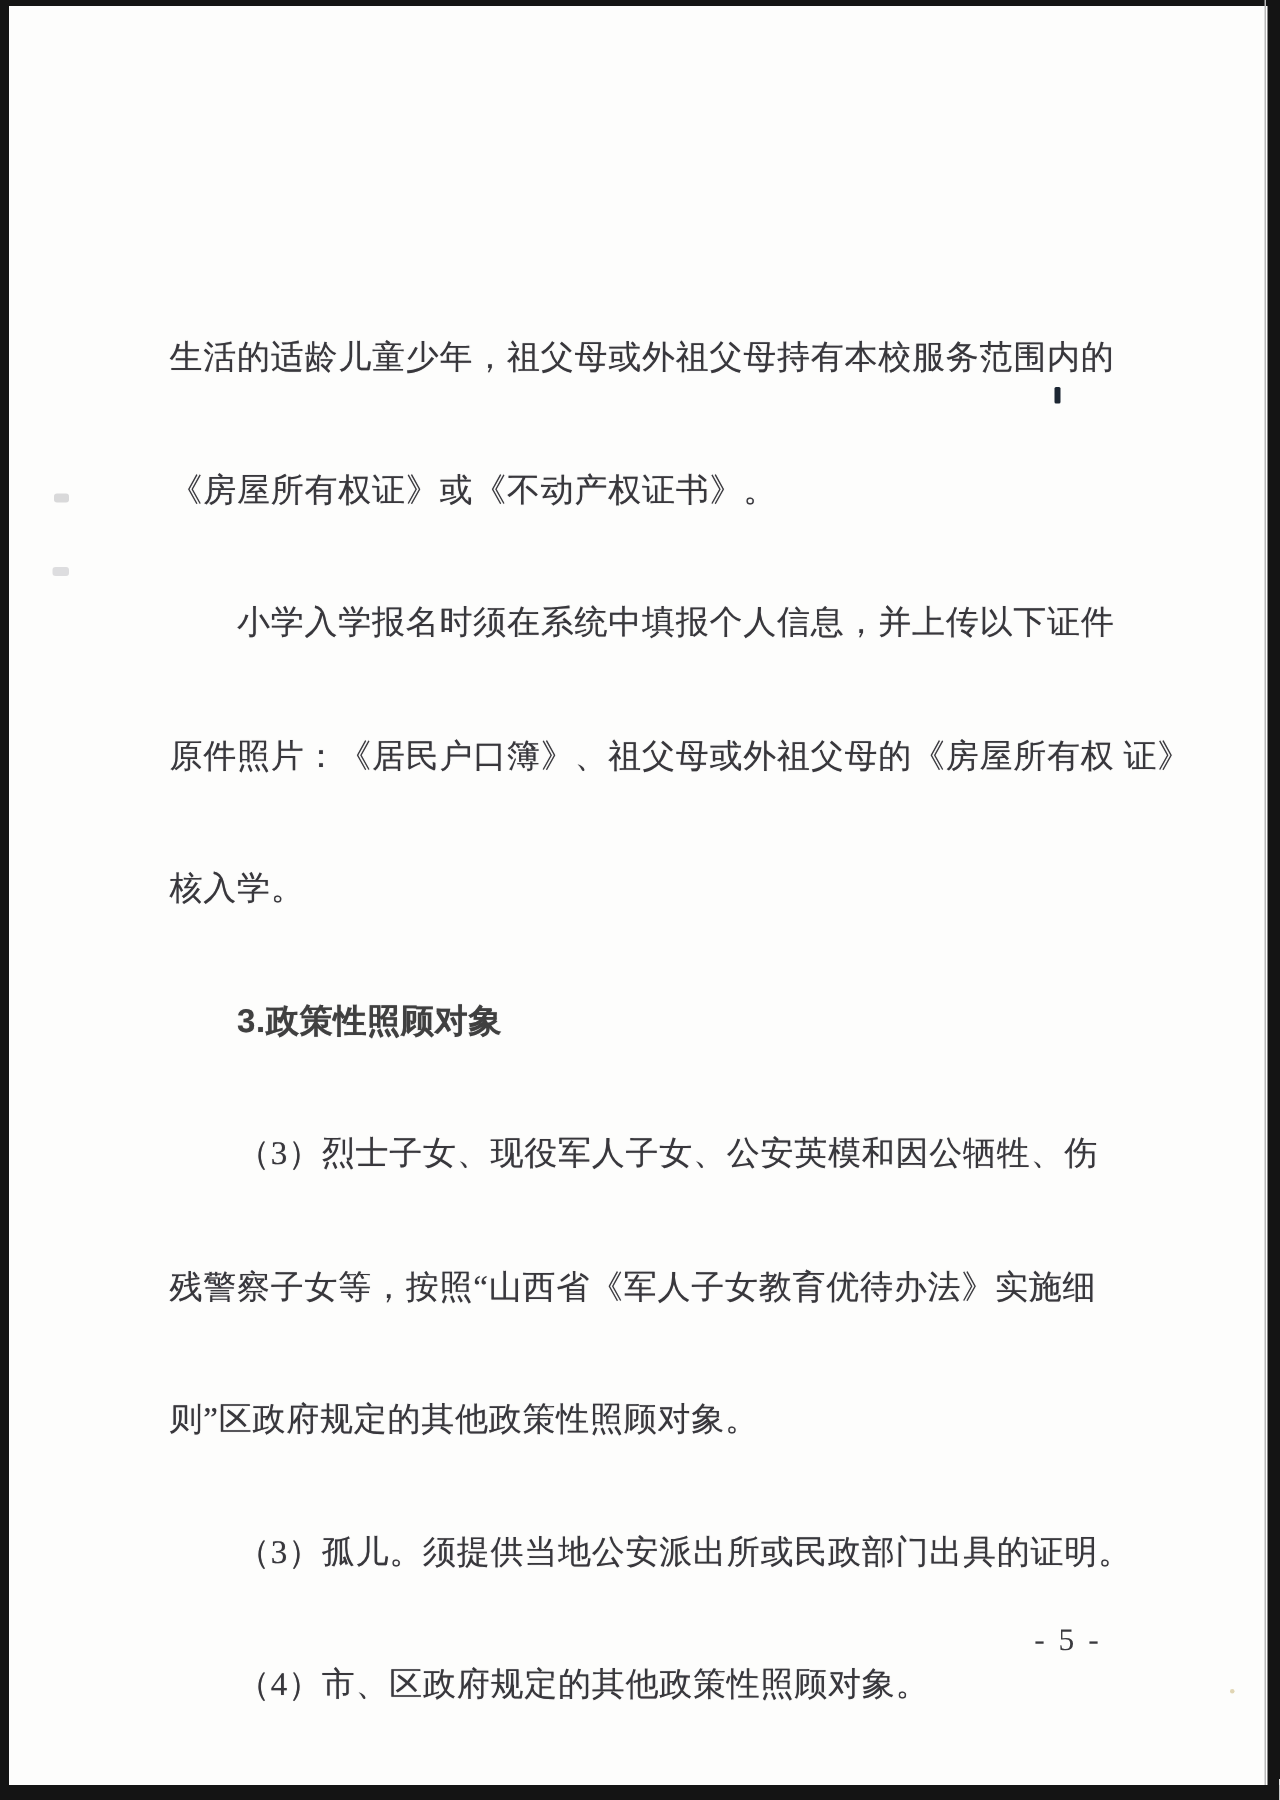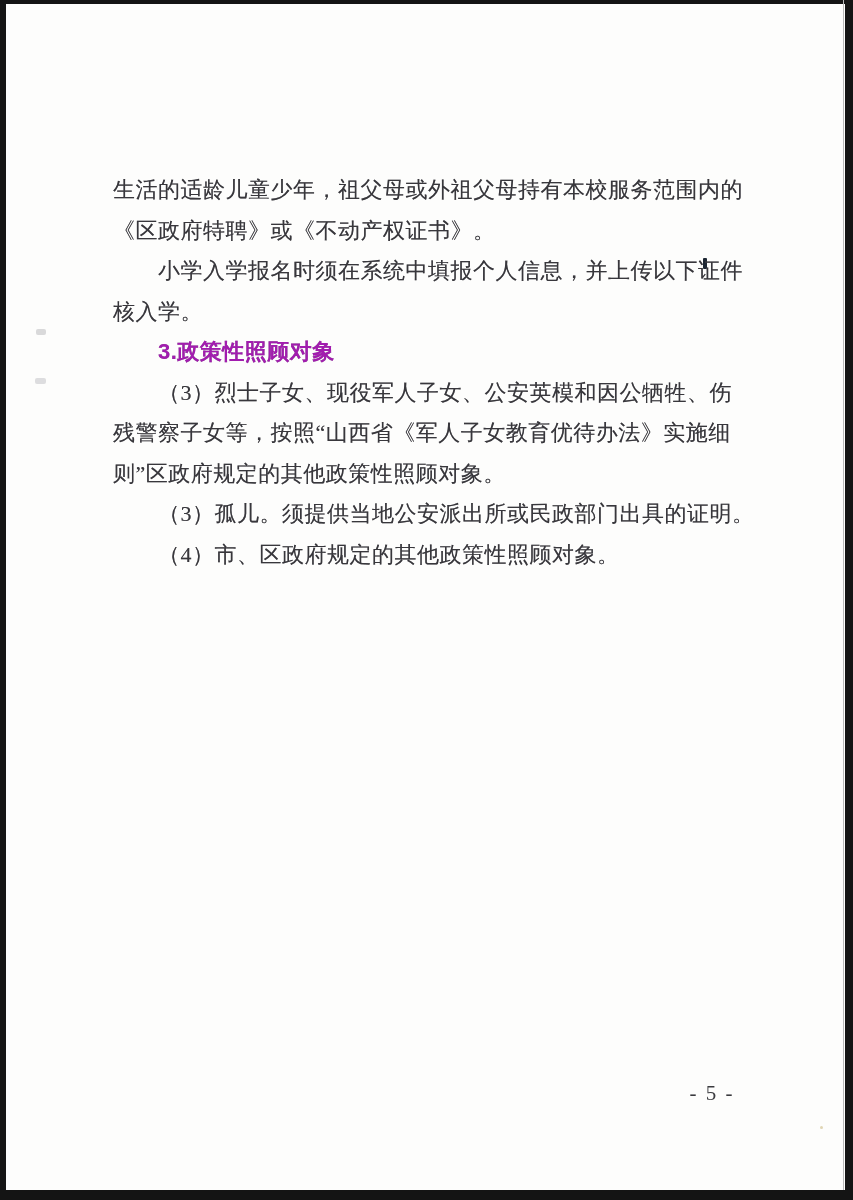--- a/index.html
+++ b/index.html
@@ -23,26 +23,26 @@
     position:absolute;
     left:113px;top:170px;
     width:632px;
     color:#38373c;
     font-size:22px;
     line-height:40.5px;
     letter-spacing:0.5px;
     text-shadow:0 0 0.5px rgba(70,70,75,0.55);
   }
   .para{margin:0;}
-  .line{height:40.5px;white-space:pre;}
+  .line{height:40.5px;white-space:pre;margin-top:48px;}
   .line.indent{padding-left:45px;}
   .para.heading .line{
     font-family:"Liberation Sans","DejaVu Sans",sans-serif;
     font-weight:bold;
-    color:#a21caf;
+    color:#404040;
   }
 
   .page-number{
     position:absolute;
     left:682px;top:1081px;
     width:60px;
     color:#3a3a3e;
     font-size:21px;
     letter-spacing:2px;
     text-align:center;
@@ -68,24 +68,25 @@
   <div class="edge edge-bottom"></div>
 
   <div class="smudge smudge-1"></div>
   <div class="smudge smudge-2"></div>
   <div class="ink-spot"></div>
   <div class="dust-dot"></div>
 
   <div class="content">
       <div class="para">
         <div class="line">生活的适龄儿童少年，祖父母或外祖父母持有本校服务范围内的</div>
-        <div class="line">《区政府特聘》或《不动产权证书》。</div>
+        <div class="line">《房屋所有权证》或《不动产权证书》。</div>
       </div>
       <div class="para">
         <div class="line indent">小学入学报名时须在系统中填报个人信息，并上传以下证件</div>
+        <div class="line">原件照片：《居民户口簿》、祖父母或外祖父母的《房屋所有权 证》</div>
         <div class="line">核入学。</div>
       </div>
       <div class="para heading">
         <div class="line indent">3.政策性照顾对象</div>
       </div>
       <div class="para">
         <div class="line indent">（3）烈士子女、现役军人子女、公安英模和因公牺牲、伤</div>
         <div class="line">残警察子女等，按照“山西省《军人子女教育优待办法》实施细</div>
         <div class="line">则”区政府规定的其他政策性照顾对象。</div>
       </div>

